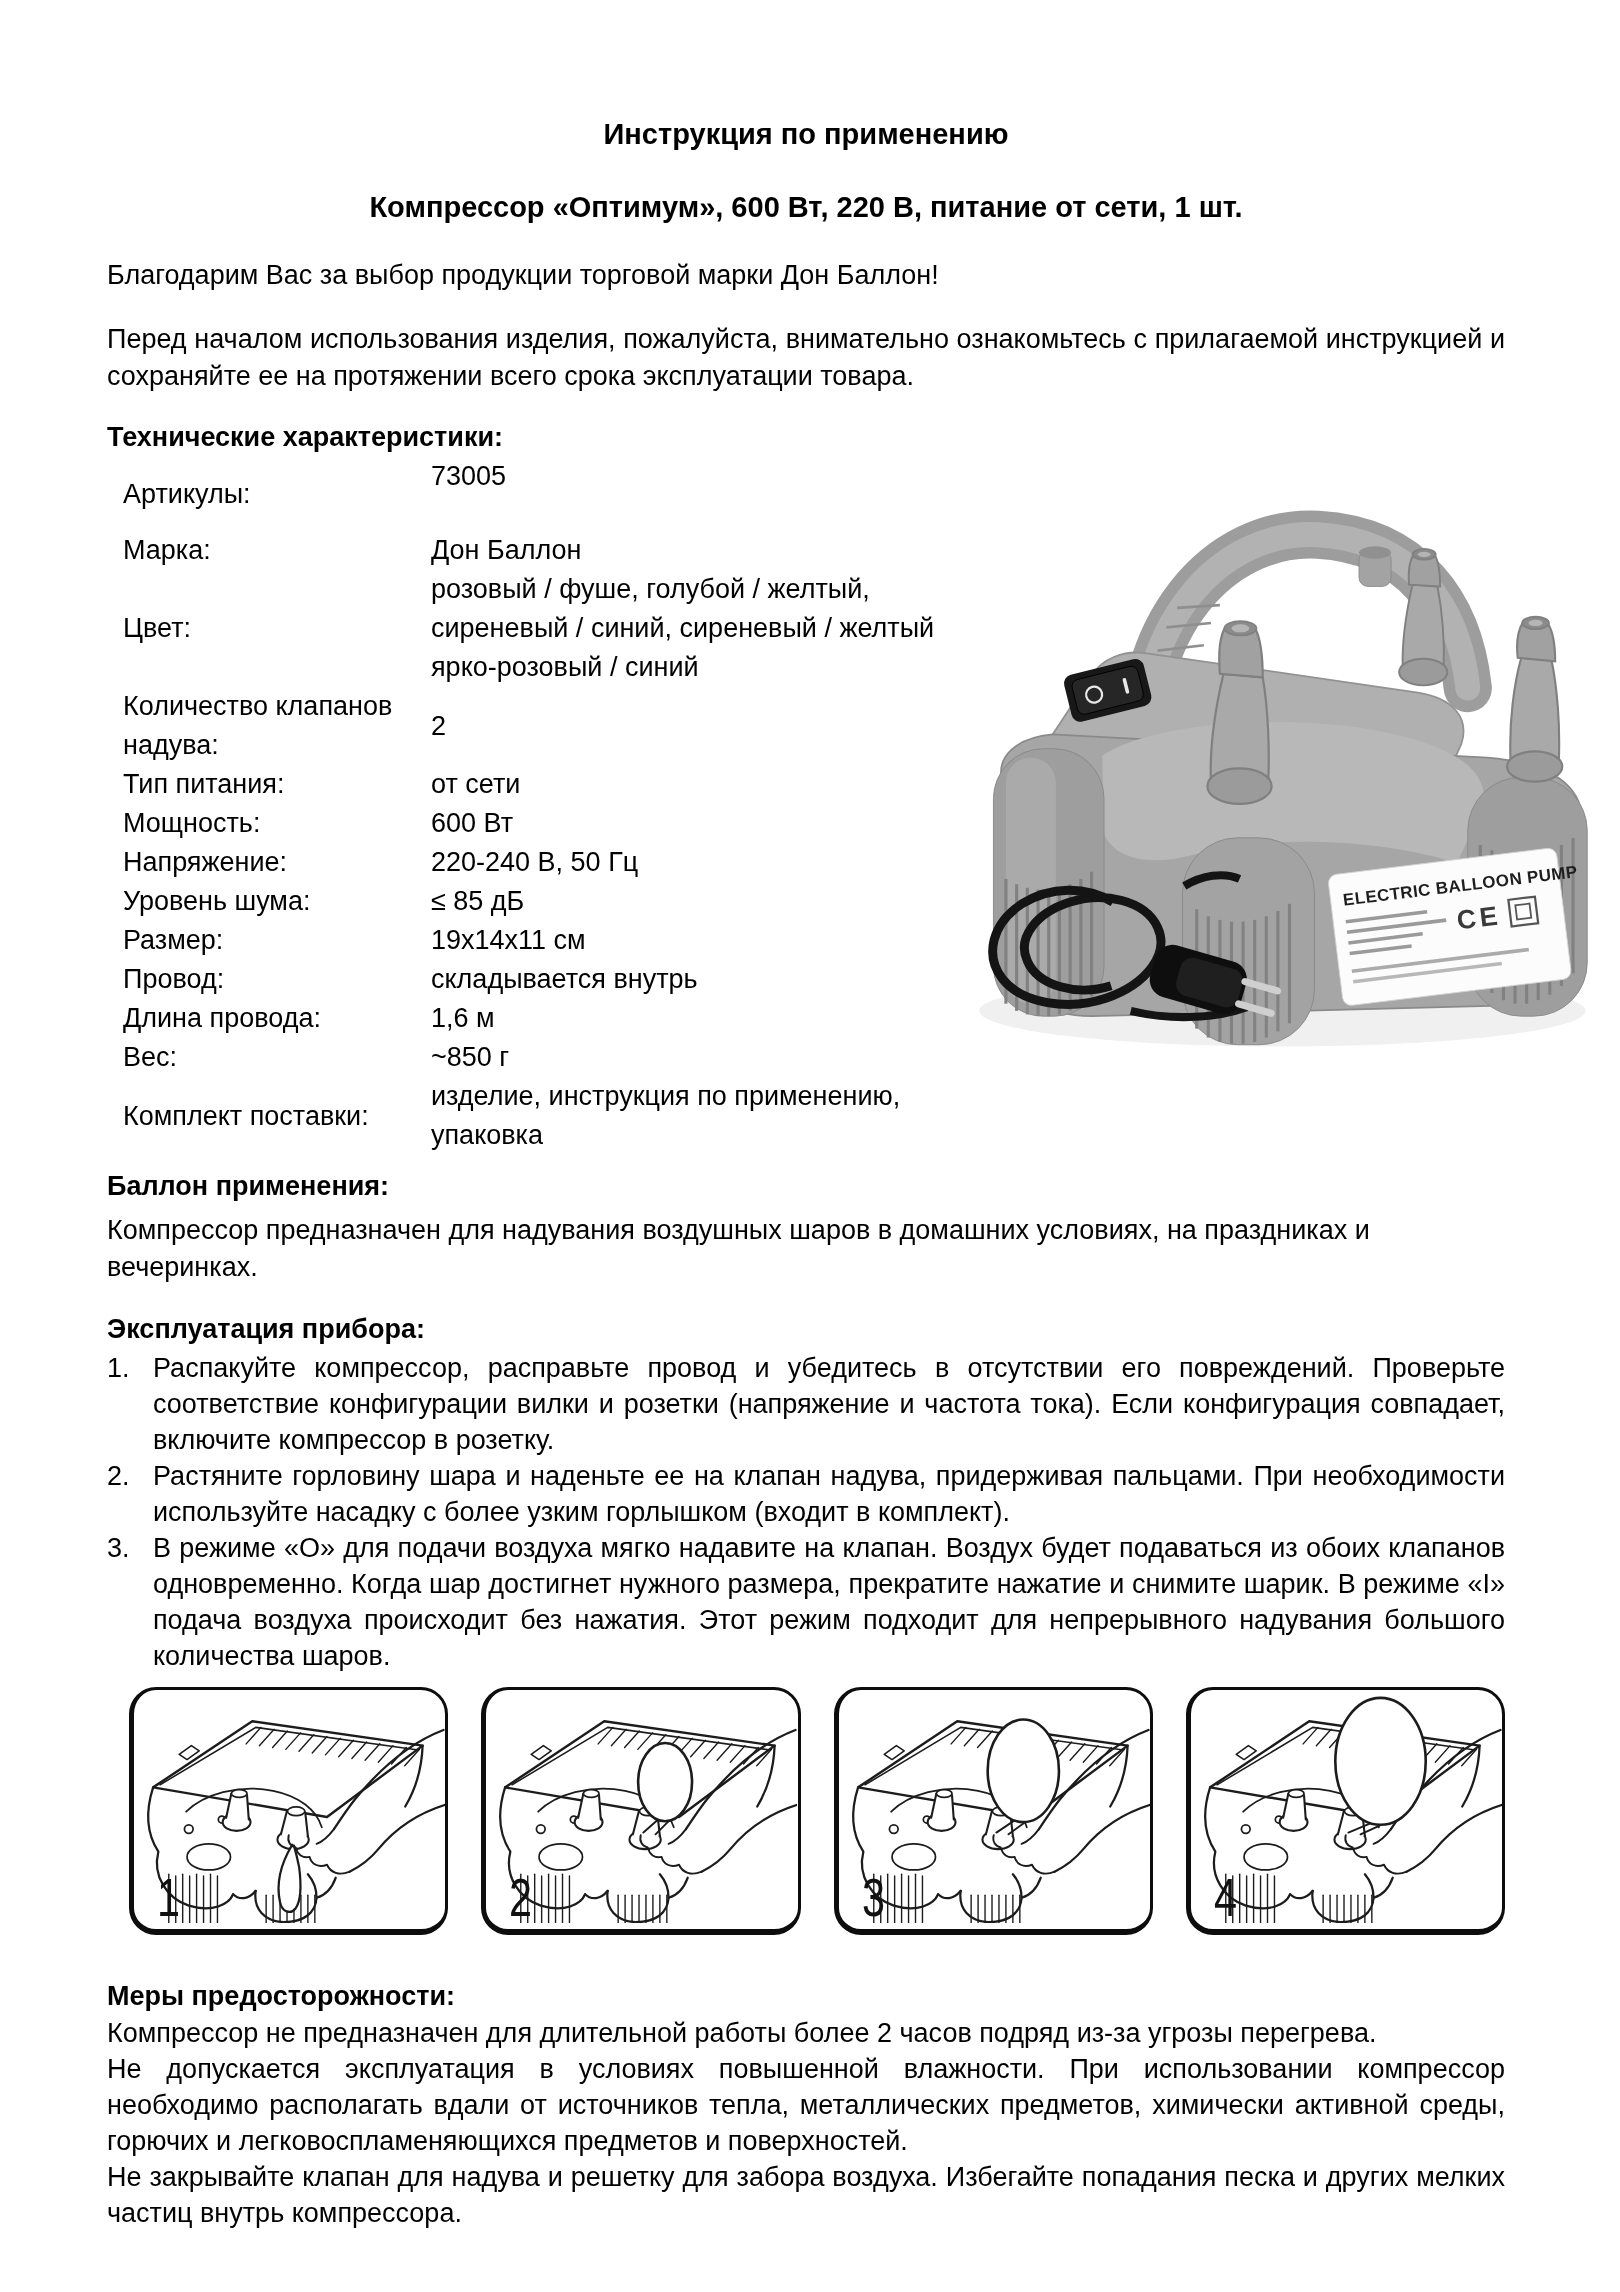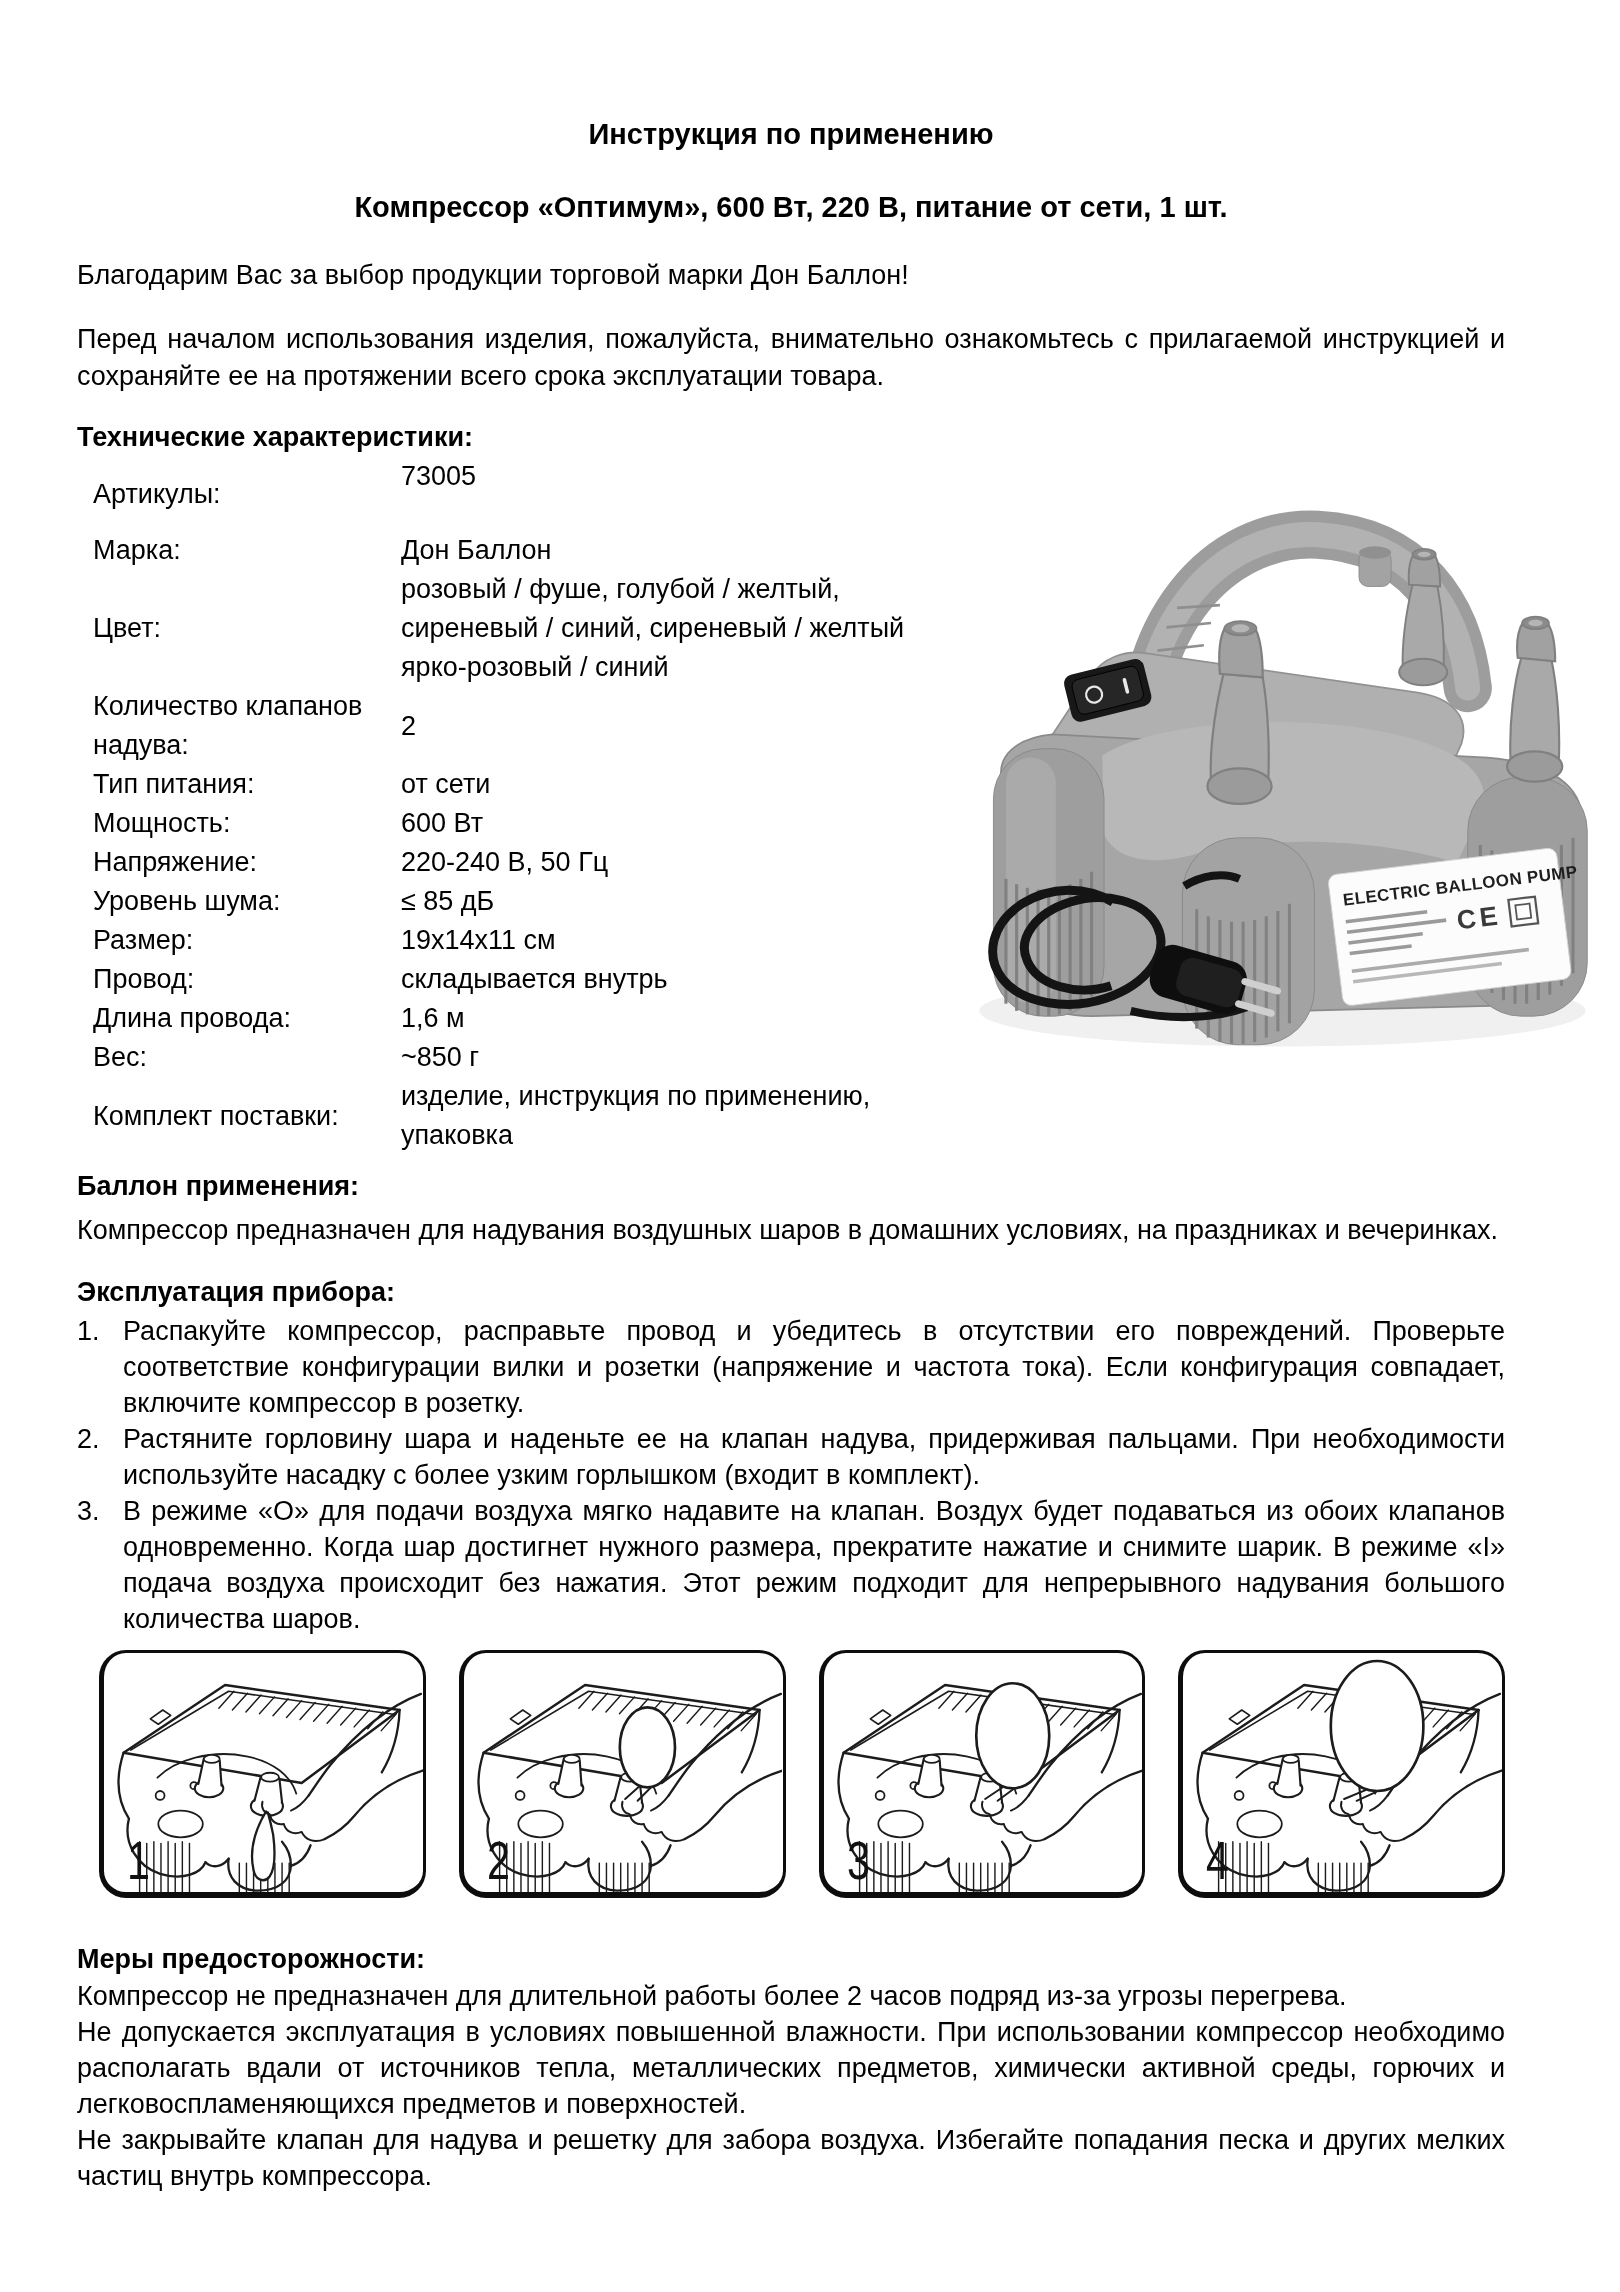--- a/index.html
+++ b/index.html
@@ -2,21 +2,21 @@
 <html lang="ru" style="font-size:14.3px"><head>
 <meta charset="utf-8">
 <style>
   * { margin:0; padding:0; box-sizing:border-box; }
   html,body { background:#ffffff; }
   body {
     width:1621px; height:2293px; position:relative; overflow:hidden;
     color:#000; font-family:"Liberation Sans","DejaVu Sans",sans-serif;
     font-size:27px; line-height:37px;
   }
-  .page { padding:114px 116px 0 77px; position:relative; }
+  .page { padding:114px 116px 0 107px; position:relative; }
 
   .doc-title   { text-align:center; font-size:29px; font-weight:bold; line-height:41px; }
   .doc-subtitle{ text-align:center; font-size:29px; font-weight:bold; line-height:41px; margin-top:32px; }
 
   .intro-p1 { margin-top:28.5px; }
   .intro-p2 { margin-top:27px; text-align:justify; }
 
   .sec-heading { font-weight:bold; margin-top:24px; line-height:37px; }
 
   table.specs { border-collapse:collapse; margin:1.8px 0 0 16px; table-layout:fixed; width:1273px; }

